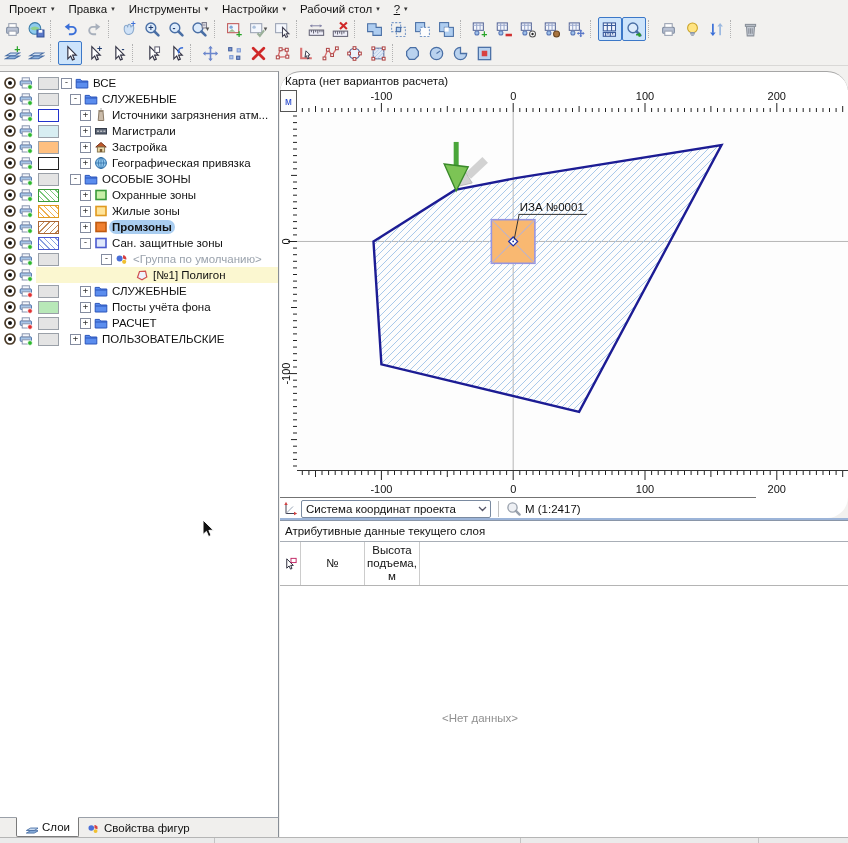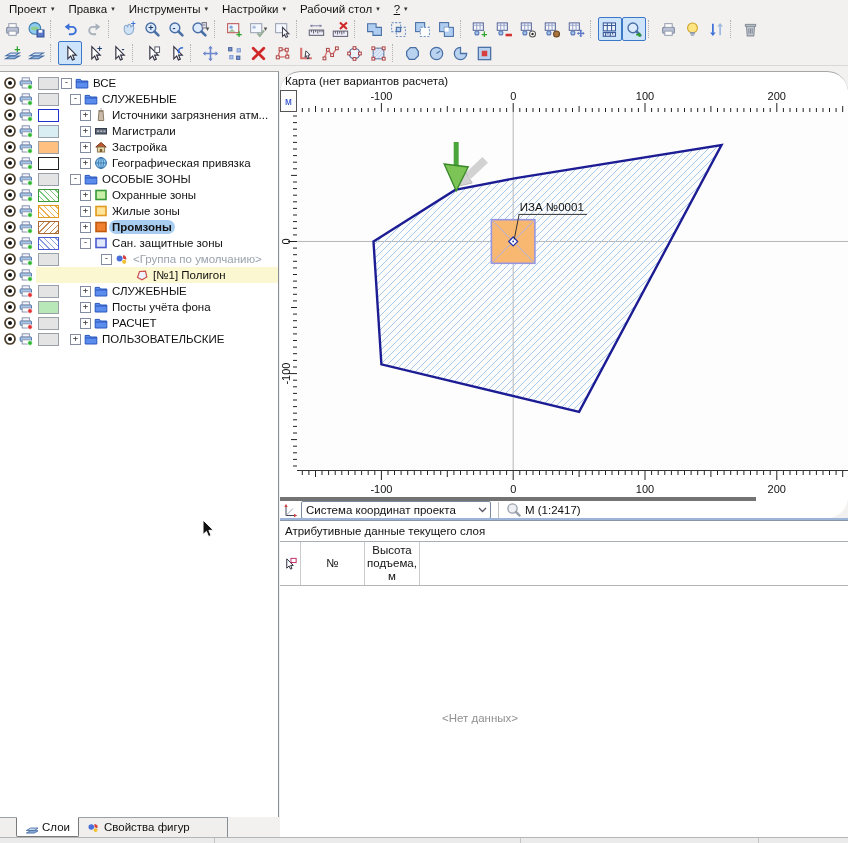--- a/index.html
+++ b/index.html
@@ -35,32 +35,32 @@
   .sw-hatch-orange{border-color:#e09a20;background:repeating-linear-gradient(45deg,#fff 0 3px,#f0b050 3px 4px);}
   .sw-hatch-brown{border-color:#aa6633;background:repeating-linear-gradient(135deg,#fff 0 3px,#c08a5a 3px 4px);}
   .sw-hatch-blue{border-color:#4a5ad0;background:repeating-linear-gradient(45deg,#fff 0 3px,#8aa0e0 3px 4px);}
   .exp{width:9px;height:9px;flex:none;border:1px solid #848ca0;background:#fff;font-size:9px;line-height:7px;text-align:center;color:#333;margin-right:3px;font-family:"DejaVu Sans Mono",monospace;}
   .noexp{width:12px;flex:none;}
   .ticon{width:15px;flex:none;display:flex;align-items:center;}
   .tlabel{padding:1px 3px;}
   .tlabel.sel{background:#a9cdf0;font-weight:bold;border-radius:7px;}
   .tlabel.muted{color:#9aa2ac;}
   
-  .tabbar{position:absolute;left:0;top:817px;width:228px;height:20px;background:#f0efed;border-right:1px solid #888e96;border-top:1px solid #9aa0a8;box-sizing:border-box;display:flex;align-items:flex-start;padding-left:16px;}
+  .tabbar{position:absolute;left:0;top:817px;width:279px;height:20px;background:#f0efed;border-right:1px solid #888e96;border-top:1px solid #9aa0a8;box-sizing:border-box;display:flex;align-items:flex-end;padding-left:16px;}
   .tab{height:18px;display:inline-flex;align-items:center;gap:4px;padding:0 8px;}
   .tab.active{background:#fff;border:1px solid #7a7a7a;border-top:1px solid #fff;margin-top:-1px;border-radius:0 0 2px 2px;}
   
   .mappanel{position:absolute;left:280px;top:71px;width:568px;height:447px;background:#fff;border-top:1px solid #a6a6a6;box-sizing:border-box;border-radius:21px;}
   .maptitle{height:18px;line-height:18px;padding-left:5px;border-bottom:1px solid #a8aeb6;}
   .corner{position:absolute;left:0;top:18px;width:17px;height:22px;border:1px solid #555;box-sizing:border-box;background:#fdfdfd;color:#2244cc;font-size:10px;display:flex;align-items:center;justify-content:center;}
   .rulertop{position:absolute;left:17px;top:18px;width:551px;height:22px;background:#fff;}
   .rulerleft{position:absolute;left:0;top:40px;width:17px;height:358px;background:#fff;}
   .mapcanvas{position:absolute;left:17px;top:40px;width:551px;height:358px;background:#fdfdfd;}
   .rulerbottom{position:absolute;left:17px;top:398px;width:551px;height:27px;background:#fff;}
-  .coordbar{position:absolute;left:0;top:425px;width:476px;height:22px;background:#fff;border-top:4px solid #737373;display:flex;align-items:center;gap:3px;padding-left:3px;box-sizing:border-box;}
+  .coordbar{position:absolute;left:0;top:425px;width:476px;height:22px;background:#fff;border-top:1px solid #737373;display:flex;align-items:center;gap:3px;padding-left:3px;box-sizing:border-box;}
   .combo{width:190px;height:18px;border:1px solid #7a8aa0;background:#fff;display:flex;align-items:center;justify-content:space-between;padding:0 3px 0 4px;box-sizing:border-box;border-radius:2px;}
   .vsep{width:1px;height:16px;background:#c0c0c0;margin:0 4px;}
   .scalelabel{color:#111;}
   .splitter{position:absolute;left:280px;top:518px;right:0;height:2px;background:#9cb4d8;}
   
   .attrpanel{position:absolute;left:280px;top:520px;right:0;bottom:6px;background:#fff;border-top:1px solid #8a96a8;box-sizing:border-box;}
   .attrtitle{height:20px;line-height:20px;padding-left:5px;border-bottom:1px solid #a8aeb6;}
   .attrheader{display:flex;height:43px;border-bottom:1px solid #b4b4b4;background:#fff;}
   .ahc{border-right:1px solid #ccc;display:flex;align-items:center;justify-content:center;text-align:center;line-height:13px;box-sizing:border-box;padding:1px;}
   .nodata{position:absolute;left:200px;top:191px;transform:translateX(-50%);color:#909090;}

